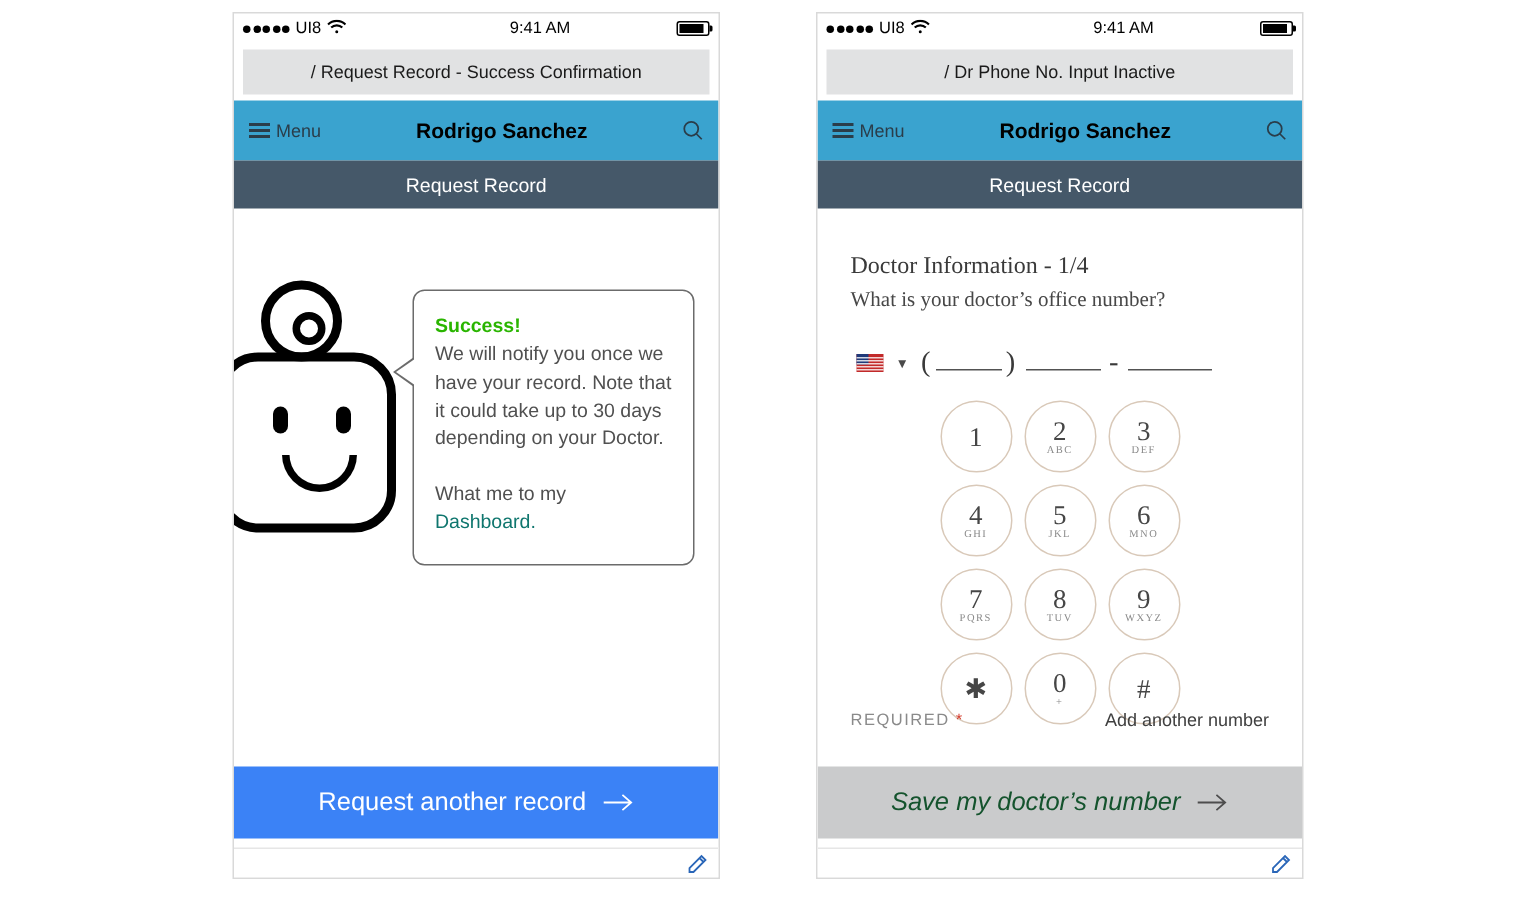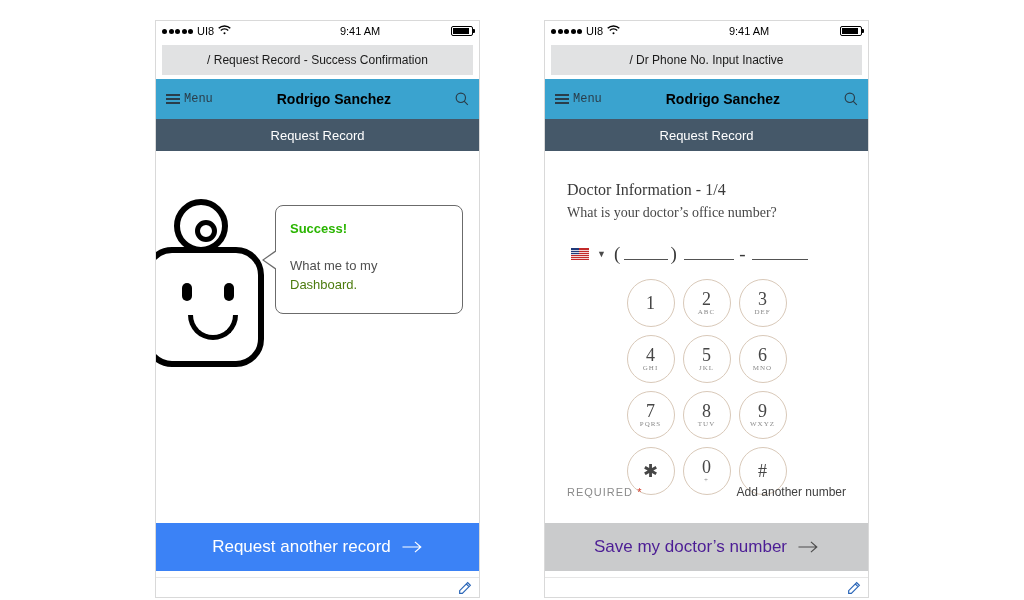--- a/index.html
+++ b/index.html
@@ -1,17 +1,17 @@
 <!DOCTYPE html>
 <html><head>
 <meta charset="utf-8">
 <style>
   * { box-sizing: border-box; margin: 0; padding: 0; }
   html, body { width: 1024px; height: 600px; background: #ffffff; font-family: "Helvetica Neue", Helvetica, Arial, sans-serif; }
-  .stage { display: flex; width: 100%; height: 100%; justify-content: center; align-items: flex-start; gap: 64px; padding-top: 20px; }
+  .stage { display: flex; width: 100%; height: 100%; justify-content: center; align-items: flex-start; gap: 64px; padding-top: 8px; }
   .phone {
     width: 325px;
     height: 578px;
     border: 1px solid #d9d9d9;
     background: #ffffff;
     position: relative;
     display: flex;
     flex-direction: column;
     overflow: hidden;
   }
@@ -50,21 +50,21 @@
   
   .app-header {
     height: 40px;
     background: #3aa3cf;
     display: flex;
     align-items: center;
     justify-content: space-between;
     padding: 0 10px;
     color: #2a3d4a;
   }
-  .menu-group { display:flex; align-items:center; gap:4px; font-size:12px; color:#2a3d4a;font-family:Liberation Mono, monospace; }
+  .menu-group { display:flex; align-items:center; gap:4px; font-size:12px; color:#2a3d4a; }
   .hamburger { display:inline-flex; flex-direction:column; gap:2px; }
   .hamburger span { display:block; width:14px; height:2px; background:#2a3d4a; }
   .app-title { font-weight:600; color:#000000; font-size:14px; }
   .search-icon svg { width:14px; height:14px; display:block; }
 
   
   .sub-header {
     height: 32px;
     background: #455869;
     color: #ffffff;
@@ -130,36 +130,36 @@
   .speech-bubble::after {
     content:"";
     position:absolute;
     left:-12px; top:45px;
     width:0; height:0;
     border-top:9px solid transparent;
     border-bottom:9px solid transparent;
     border-right:13px solid #ffffff;
   }
   .speech-bubble .success-label { color:#2ab500; font-weight:700; display:block; }
-  .speech-bubble .dash-link { color:#4d7c0f; }
+  .speech-bubble .dash-link { color:#0f766e; }
   .speech-bubble .take-me { display:block; margin-top:18px; }
 
   .primary-cta {
     position:absolute;
     bottom:26px;
     left:0; right:0;
     height:48px;
     display:flex; align-items:center; justify-content:center;
     gap:10px;
     font-size:17px;
     font-weight:300;
     color:#ffffff;
   }
   .primary-cta.teal { background:#3b82f6; }
-  .primary-cta.gray { background:#cacbcc; color:#4c1d95; }
+  .primary-cta.gray { background:#cacbcc; color:#14532d;font-style:italic; }
 
   .arrow-right svg { width:22px; height:16px; display:block; }
 
   .bottom-strip {
     position:absolute; bottom:0; left:0; right:0; height:20px;
     background:#ffffff; border-top:1px solid #e6e6e6;
     display:flex; justify-content:flex-end; align-items:center; padding-right:6px;
   }
   .compose-icon svg { width:16px; height:16px; display:block; }
 
@@ -267,20 +267,21 @@
       <div class="doc-illustration">
         <div class="head-mirror"></div>
         <div class="face"></div>
         <div class="eye e1"></div>
         <div class="eye e2"></div>
         <div class="mouth"></div>
       </div>
 
       <div class="speech-bubble">
         <span class="success-label">Success!</span>
+        <span>We will notify you once we have your record. Note that it could take up to 30 days depending on your Doctor.</span>
         <span class="take-me">
           <span>What me to my </span><span class="dash-link">Dashboard.</span>
         </span>
       </div>
 
       <div class="primary-cta teal">
         <span>Request another record</span>
         <span class="arrow-right">
           <svg viewBox="0 0 30 20">
               <path fill="none" stroke="#ffffff" stroke-width="1.6" d="M2 10h24M19 3l8 7-8 7"></path>

